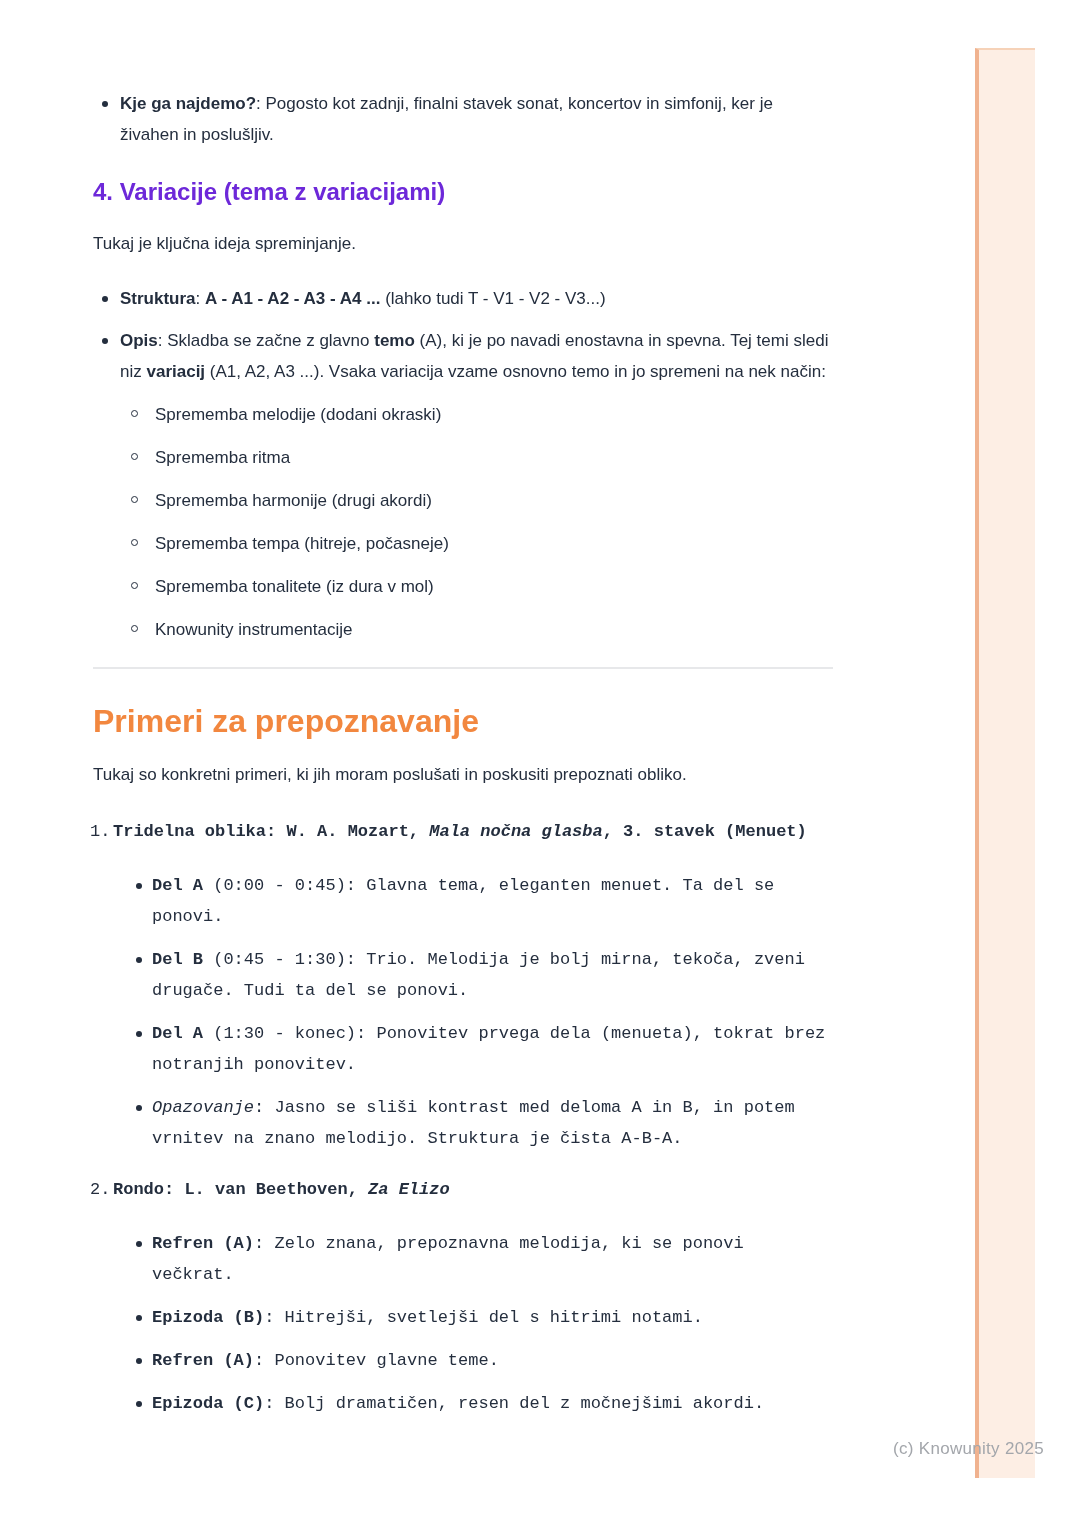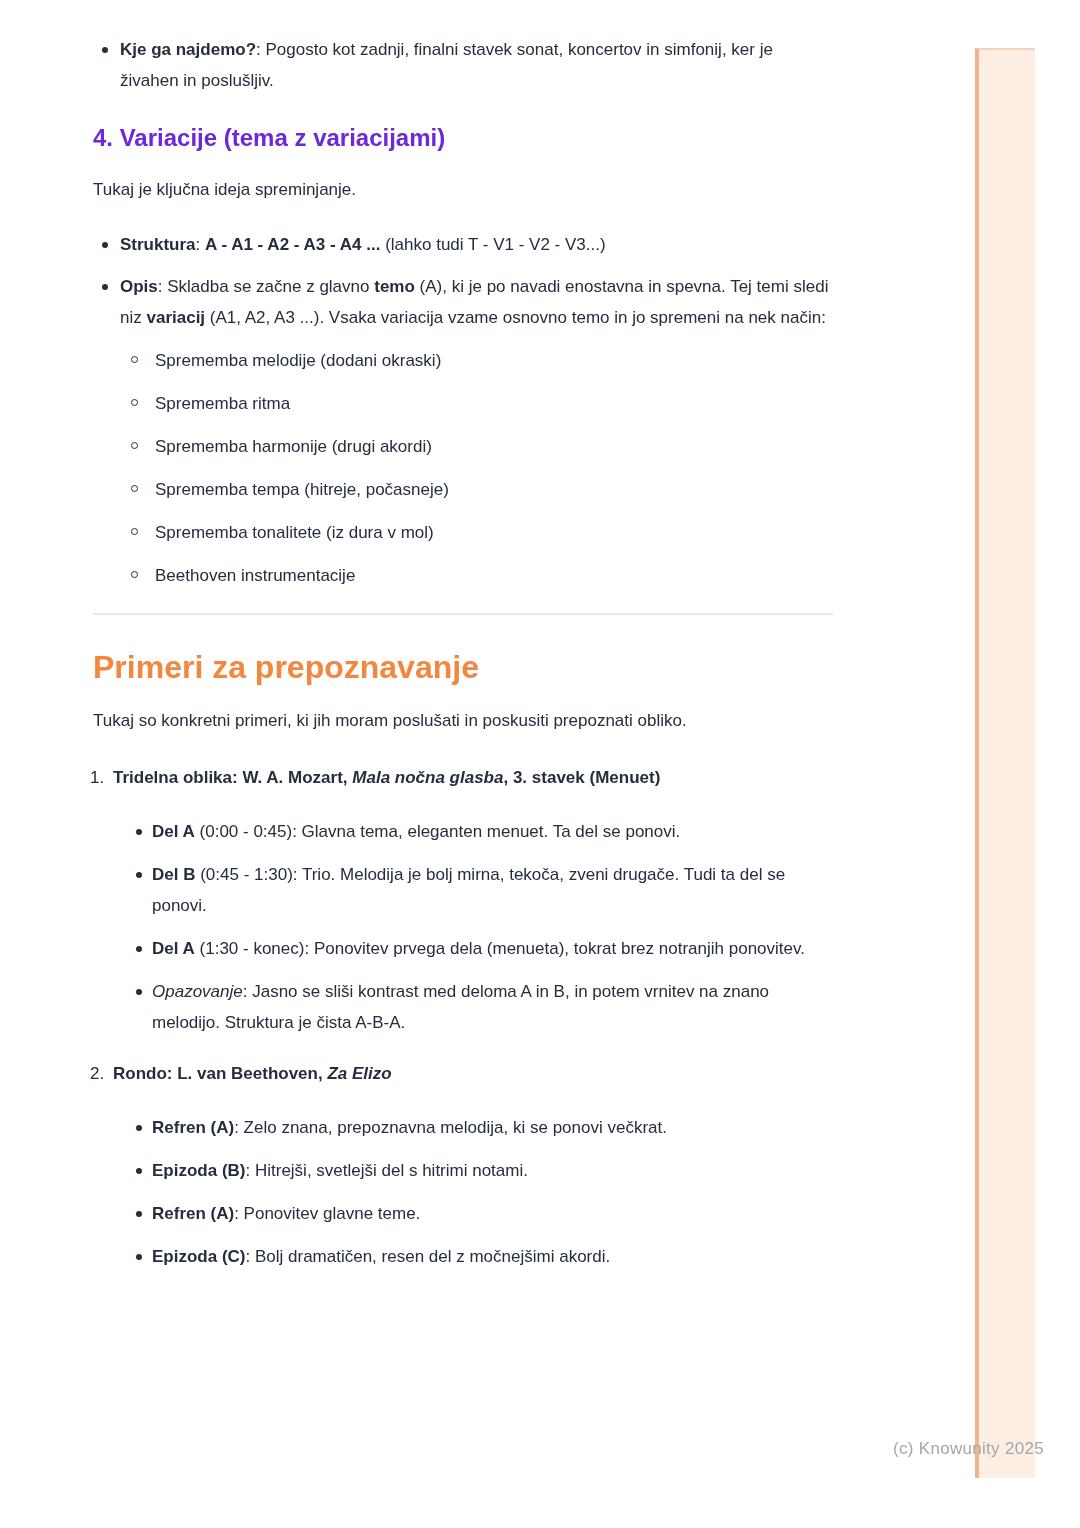--- a/index.html
+++ b/index.html
@@ -20,21 +20,21 @@
     box-sizing:border-box;
   }
   .watermark{
     position:absolute;top:1440px;left:893px;
     font-size:17px;line-height:18px;color:#a3a6ab;
     z-index:2;letter-spacing:.3px;
   }
   
   .doc{
     position:absolute;top:0;left:93px;width:740px;
-    padding-top:34px;box-sizing:content-box;
+    padding-top:88px;box-sizing:content-box;
     font-size:17px;line-height:31px;
   }
   .doc p{margin:0;}
   .p-intro{margin-top:20px !important;}
   .p-lead{margin-top:18px !important;}
   .h3{
     margin-top:25px;
     font-size:24px;line-height:33px;font-weight:700;color:#6d28d9;
   }
   .h2{
@@ -55,21 +55,21 @@
   }
   
   .ul2{margin-top:12px;}
   .ul2 > li{position:relative;padding-left:35px;margin-bottom:12px;}
   .ul2 > li::before{
     content:"";position:absolute;left:11px;top:11px;
     width:5px;height:5px;border:1.6px solid #242e3e;border-radius:50%;
     background:transparent;
   }
   
-  .ol1{margin-top:26px;counter-reset:ex;}
+  .ol1{margin-top:26px;counter-reset:ex;font-family:Liberation Mono, monospace;}
   .ol1 > li{position:relative;padding-left:20px;margin-bottom:20px;counter-increment:ex;}
   .ol1 > li::before{
     content:counter(ex) ".";
     position:absolute;left:-3px;top:0;font-weight:400;
   }
   
   .ul3{margin-top:23px;}
   .ul3 > li{position:relative;padding-left:39px;margin-bottom:12px;}
   .ul3 > li::before{
     content:"";position:absolute;left:23px;top:13px;
@@ -91,21 +91,21 @@
     <div class="h3">4. Variacije (tema z variacijami)</div>
     <p class="p-intro">Tukaj je ključna ideja spreminjanje.</p>
     <ul class="ul1">
       <li><span class="seg-b">Struktura</span><span>: </span><span class="seg-b">A - A1 - A2 - A3 - A4 ...</span><span> (lahko tudi T - V1 - V2 - V3...)</span></li>
       <li><span class="seg-b">Opis</span><span>: Skladba se začne z glavno </span><span class="seg-b">temo</span><span> (A), ki je po navadi enostavna in spevna. Tej temi sledi niz </span><span class="seg-b">variacij</span><span> (A1, A2, A3 ...). Vsaka variacija vzame osnovno temo in jo spremeni na nek način:</span><ul class="ul2">
           <li>Sprememba melodije (dodani okraski)</li>
           <li>Sprememba ritma</li>
           <li>Sprememba harmonije (drugi akordi)</li>
           <li>Sprememba tempa (hitreje, počasneje)</li>
           <li>Sprememba tonalitete (iz dura v mol)</li>
-          <li>Beethoven instrumentacije</li>
+          <li>Knowunity instrumentacije</li>
         </ul></li>
     </ul>
     <hr class="divider">
     <div class="h2">Primeri za prepoznavanje</div>
     <p class="p-lead">Tukaj so konkretni primeri, ki jih moram poslušati in poskusiti prepoznati obliko.</p>
     <ol class="ol1">
       <li><span class="seg-b">Tridelna oblika: W. A. Mozart, </span><span class="seg-bi">Mala nočna glasba</span><span class="seg-b">, 3. stavek (Menuet)</span><ul class="ul3">
           <li><span class="seg-b">Del A</span><span> (0:00 - 0:45): Glavna tema, eleganten menuet. Ta del se ponovi.</span></li>
           <li><span class="seg-b">Del B</span><span> (0:45 - 1:30): Trio. Melodija je bolj mirna, tekoča, zveni drugače. Tudi ta del se ponovi.</span></li>
           <li><span class="seg-b">Del A</span><span> (1:30 - konec): Ponovitev prvega dela (menueta), tokrat brez notranjih ponovitev.</span></li>

